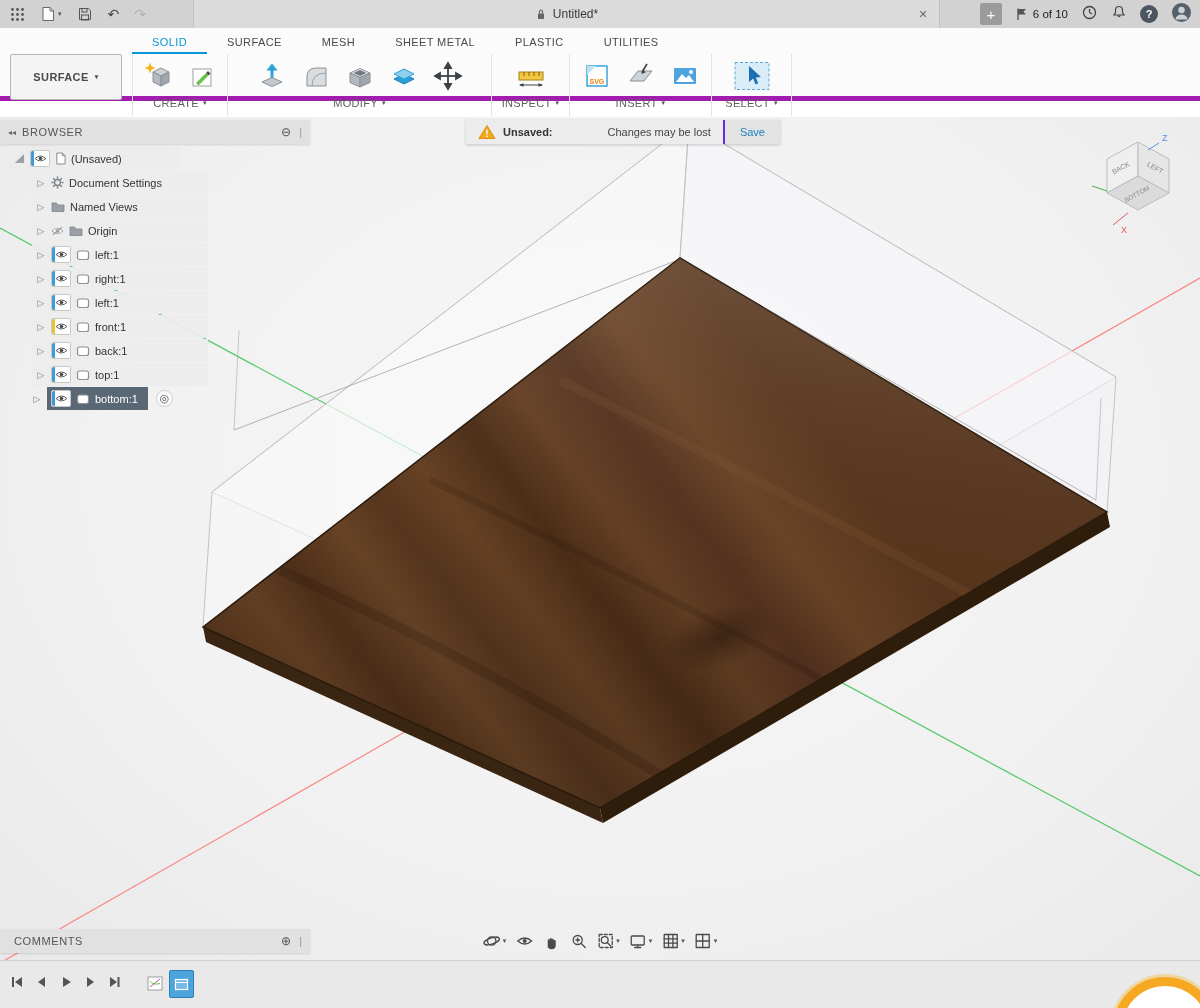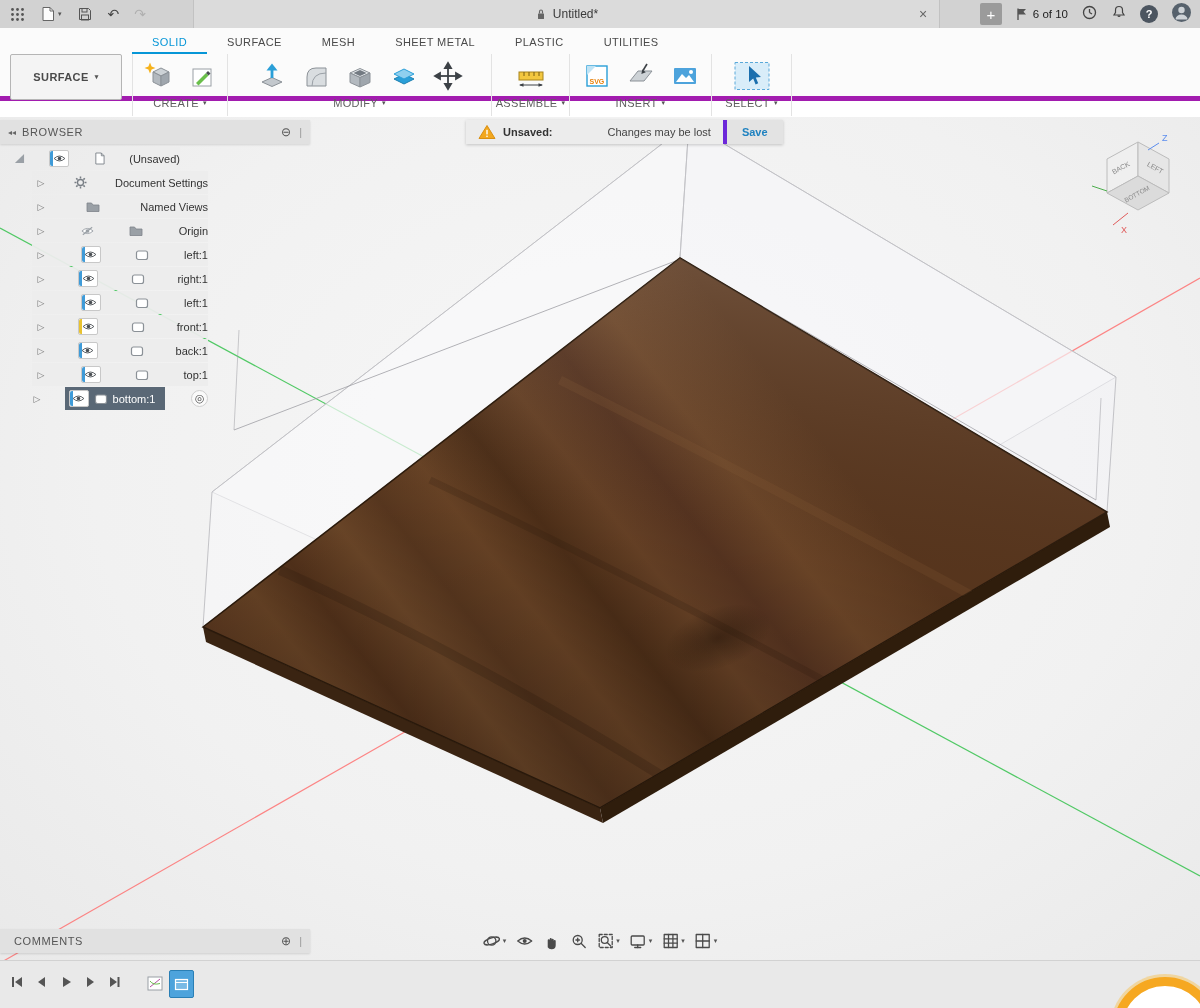--- a/index.html
+++ b/index.html
@@ -53,40 +53,40 @@
   .panel-header .ph-collapse { font-size:8px; color:#666; padding:0 6px 0 8px; }
   .panel-header .ph-title { letter-spacing:.6px; }
   .panel-header .ph-right { margin-left:auto; display:flex; align-items:center; gap:8px; padding-right:8px; }
   .ph-circle { font-size:12px; color:#555; }
   .ph-bar { color:#999; font-size:11px; }
   #browser-header { top:120px; }
   #comments-header { top:929px; }
 
   .browser-rows { position:absolute; left:0; top:147px; width:250px; font-size:11px; color:#333; }
   .brow { height:23px; margin-bottom:1px; display:flex; align-items:center; gap:5px;
-          background:rgba(236,236,236,.95); padding-left:4px;justify-content:space-between; }
+          background:rgba(236,236,236,.95); padding-left:4px; }
   .brow.root { margin-left:10px; width:170px; }
   .brow.child { margin-left:32px; width:176px; }
   .brow.transparent { background:transparent; padding-left:0; }
   .glyph-expand { font-size:9px; color:#777; width:10px; text-align:center; flex:none; }
   .eyebox { width:20px; height:17px; background:#fff; border:1px solid #c8c8c8; border-radius:2px;
             position:relative; display:flex; align-items:center; justify-content:center; flex:none; }
   .eyebox::before { content:""; position:absolute; left:0; top:0; bottom:0; width:3px; background:#3f9bd8; border-radius:2px 0 0 2px; }
   .eyebox.yellow::before { background:#e8c230; }
   .sel-pill { display:flex; align-items:center; gap:5px; background:#5a6876; color:#fff; height:23px; padding:0 10px 0 4px; }
   .row-chip { width:17px; height:17px; border-radius:50%; background:#fafafa; border:1px solid #cfcfcf;
               color:#444; font-size:11px; display:flex; align-items:center; justify-content:center; margin-left:3px; }
 
   
   .warnbar { position:absolute; left:466px; top:120px; height:24px; display:flex; align-items:stretch;
              background:#ececec; box-shadow:0 1px 3px rgba(0,0,0,.2); font-size:11px; }
   .warn-main { display:flex; align-items:center; gap:7px; padding:0 12px; }
   .warn-label { font-weight:bold; color:#333; }
   .warn-msg { color:#444; margin-left:4px;padding-left:44px; }
-  .warn-save { display:flex; align-items:center; padding:0 15px; color:#1f82c0; background:#e3e3e3; border-left:4px solid #6d28d9;font-weight:bold; }
+  .warn-save { display:flex; align-items:center; padding:0 15px; color:#1f82c0; background:#e3e3e3; border-left:2px solid #6d28d9; }
 
   
   .viewcube { position:absolute; left:1088px; top:128px; }
 
   
   .navbar { position:absolute; left:50%; transform:translateX(-50%); top:929px; height:24px;
             display:flex; align-items:center; gap:9px; }
   .nav-item { display:flex; align-items:center; gap:2px; }
   svg.nav-ic { stroke:#4a4a4a; fill:none; stroke-width:1.3; stroke-linecap:round; stroke-linejoin:round; }
 
@@ -276,21 +276,21 @@
               <line x1="13" y1="11" x2="13" y2="15" stroke="#7a5f12"></line>
             <line x1="18" y1="11" x2="18" y2="15" stroke="#7a5f12"></line>
               <line x1="23" y1="11" x2="23" y2="15" stroke="#7a5f12"></line>
             <line x1="4" y1="24" x2="26" y2="24" stroke="#3c4146"></line>
             <polygon points="3,24 7.5,22.3 7.5,25.7" fill="#3c4146"></polygon>
               <polygon points="27,24 22.5,22.3 22.5,25.7" fill="#3c4146"></polygon>
           </svg>
           </span>
       </div>
       <div class="group-label">
-        <span>ASSEMBLE</span>
+        <span>INSPECT</span>
           <span class="caret">▾</span>
       </div>
     </div>
 
     <div class="group w142">
       <div class="group-icons">
         <span class="icon30">
           <svg width="30" height="30" viewBox="0 0 30 30">
             <rect x="5" y="5" width="20" height="20" fill="#fff" stroke="#2a9fd8" stroke-width="1.4"></rect>
             <polygon points="5,5 14,5 5,14" fill="#bfe3f5"></polygon>

